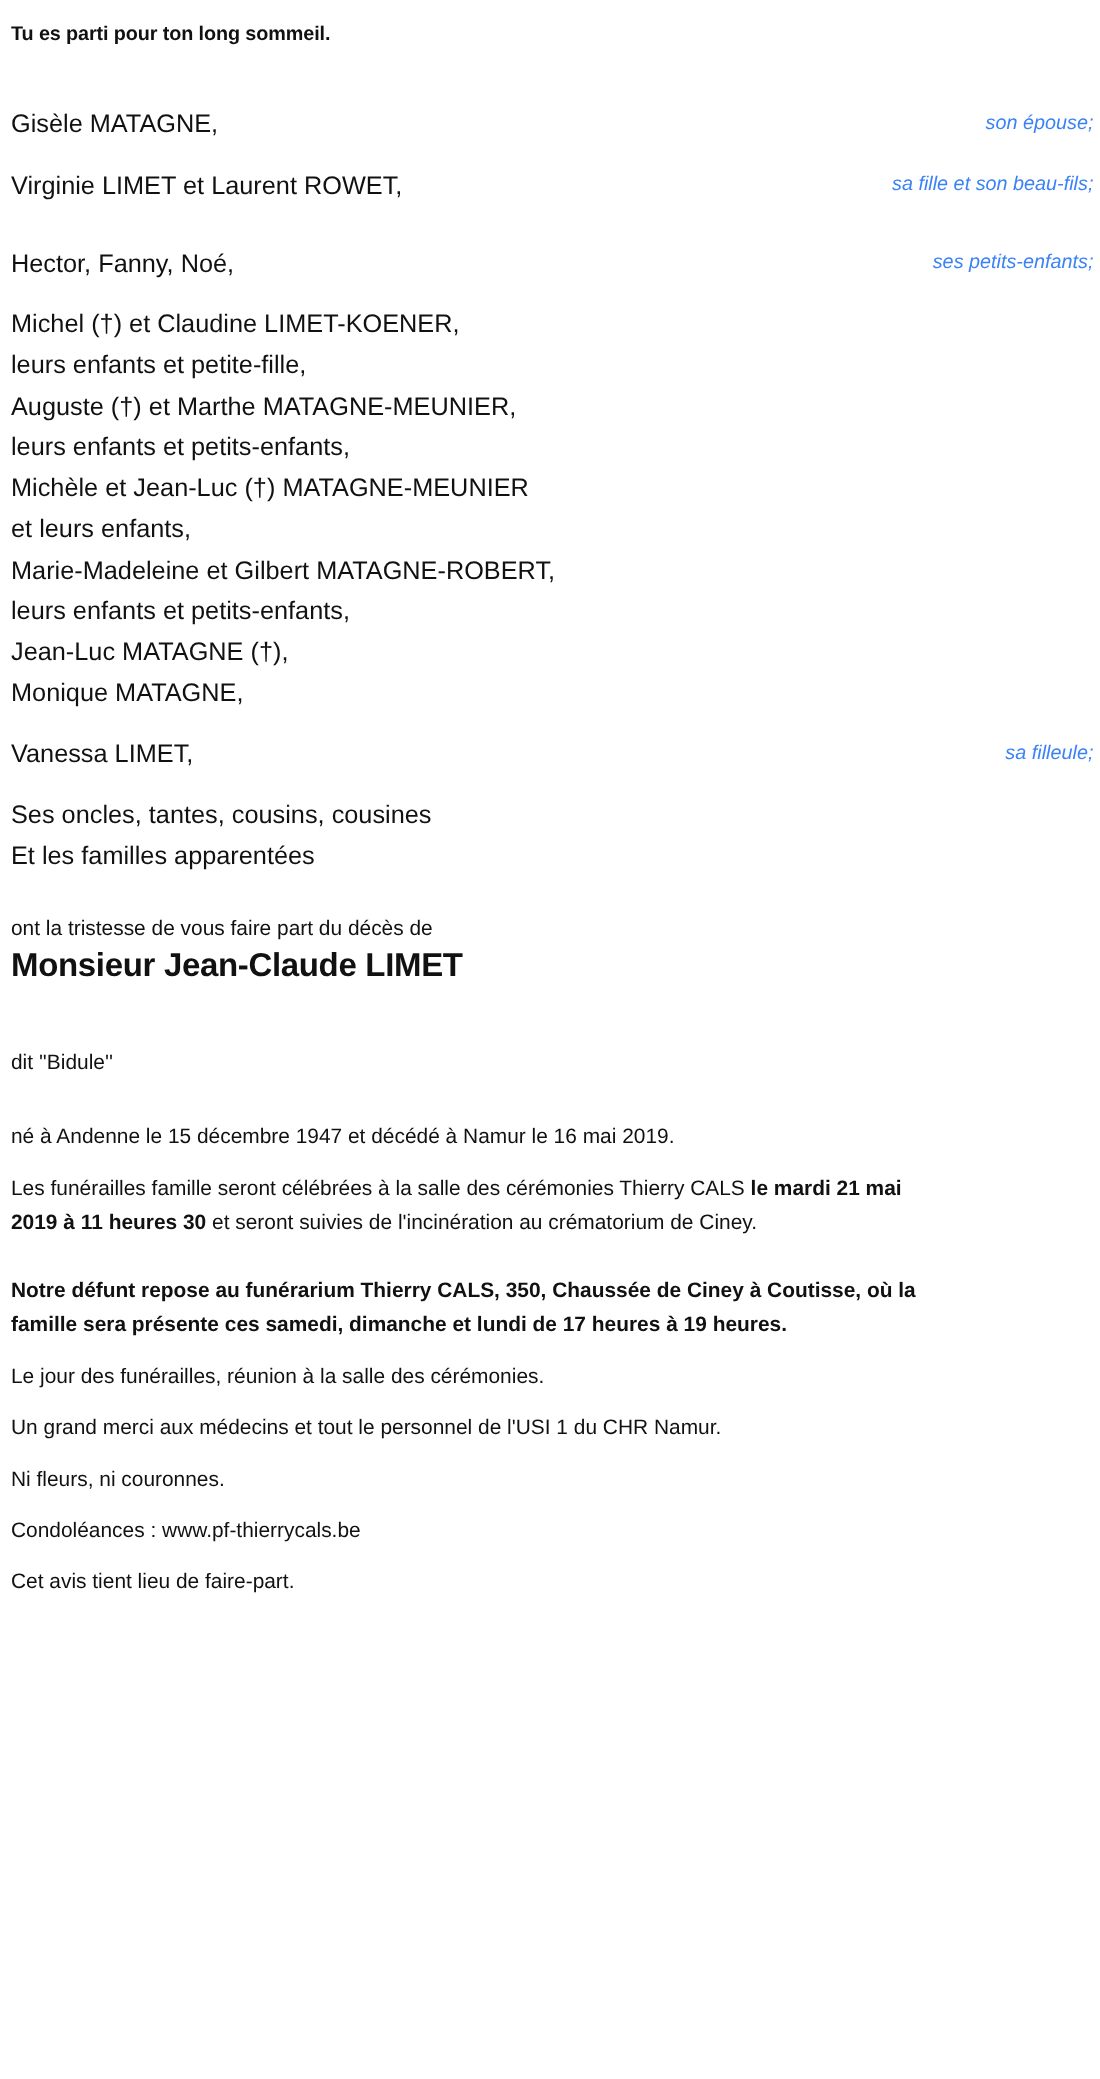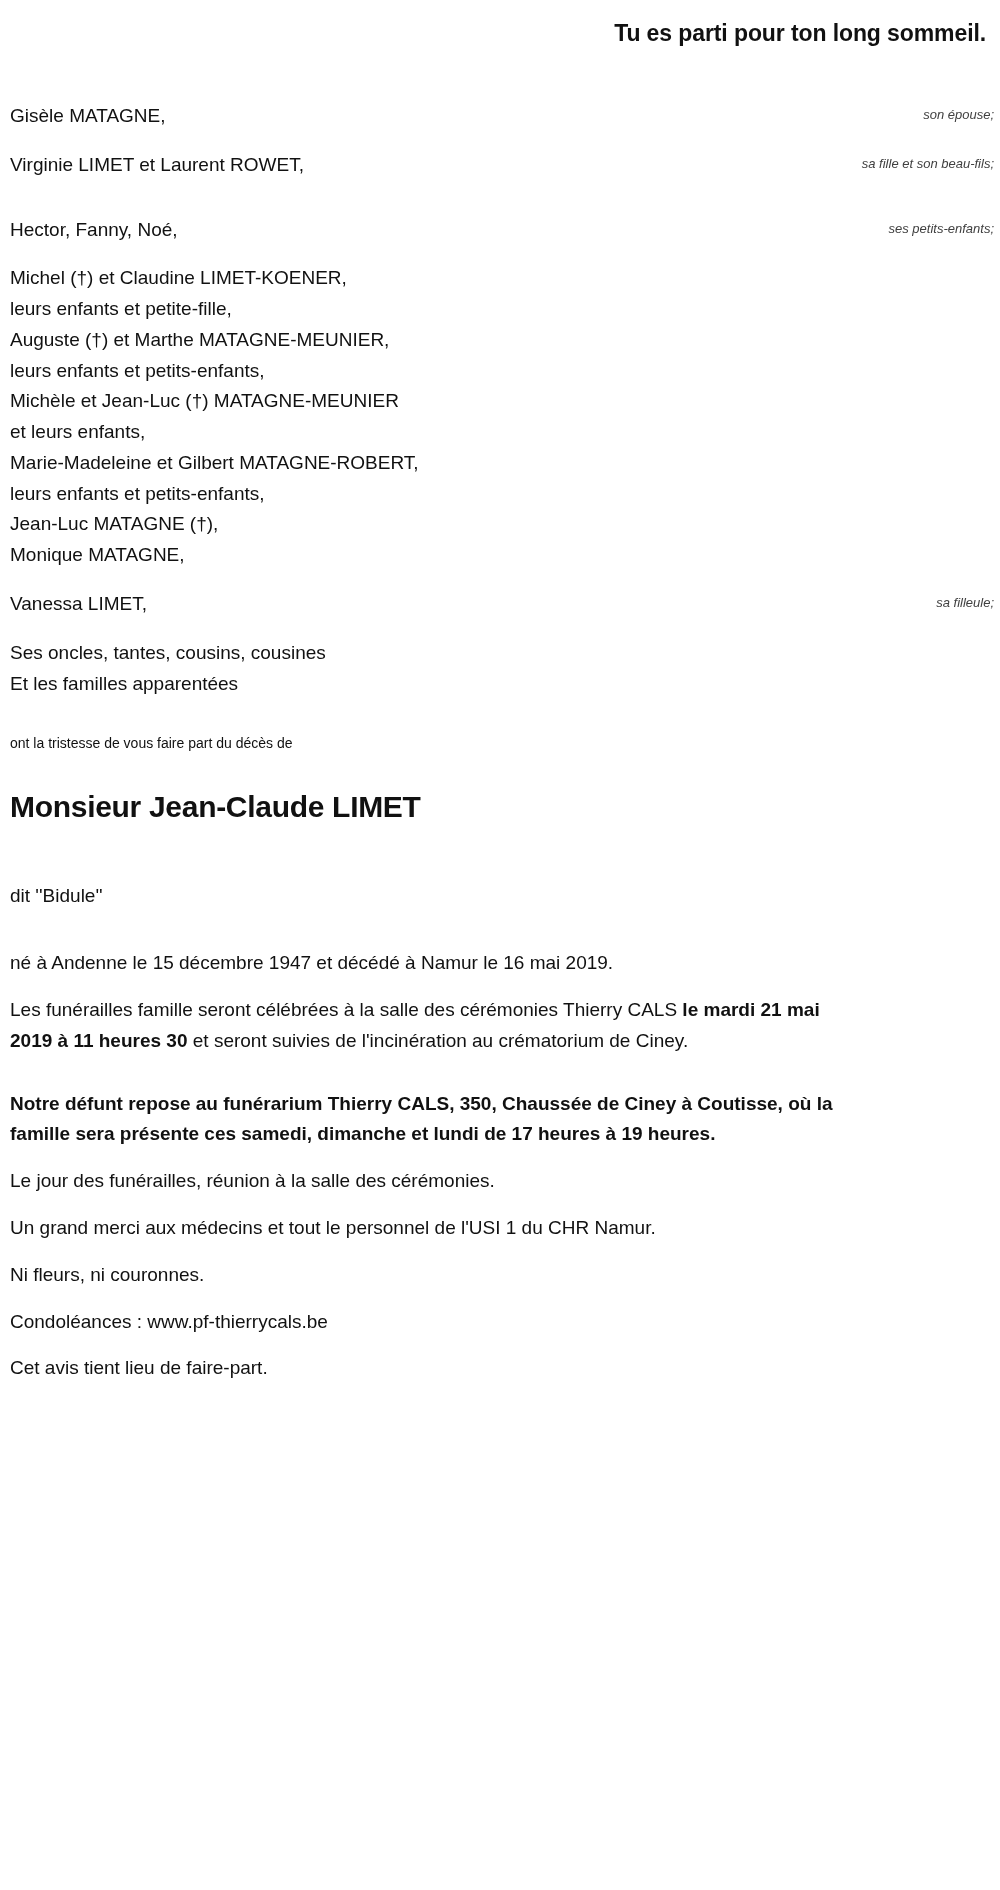--- a/index.html
+++ b/index.html
@@ -18,26 +18,25 @@
     width: 1000px;
     min-height: 1890px;
     margin: 0 auto;
     background: #ffffff;
     box-sizing: border-box;
     padding: 10px 0 0 0;
   }
 
   
   .quote {
-    font-size: 23px;
+    font-size: 18px;
     font-weight: bold;
     line-height: 1.35;
     padding: 8px 14px 0 10px;
     letter-spacing: -0.1px;
-    text-align: right;
   }
 
   
   .family-block {
     margin-top: 26px;
     padding: 0 6px 0 10px;
   }
   .fam-row {
     display: flex;
     align-items: flex-start;
@@ -45,47 +44,46 @@
     width: 100%;
   }
   .fam-left {
     flex: 0 1 auto;
     max-width: 640px;
   }
   .fam-right {
     flex: 0 0 auto;
     text-align: right;
     font-style: italic;
-    font-size: 13px;
+    font-size: 18px;
     line-height: 1.55;
     max-width: 240px;
     padding-top: 30px;
-    color: #404040;
+    color: #3b82f6;
   }
   .fam-right.tight { padding-top: 4px; }
   .fam-right.pushdown { padding-top: 55px; }
 
   .name-line {
-    font-size: 19px;
+    font-size: 23px;
     line-height: 1.62;
     white-space: nowrap;
   }
   .gap-sm { height: 18px; }
   .gap-md { height: 26px; }
   .gap-lg { height: 34px; }
 
   
   .body-block {
     padding: 0 14px 0 10px;
     margin-top: 34px;
   }
   .lead {
-    font-size: 14px;
+    font-size: 19px;
     line-height: 1.55;
-    margin-bottom: 34px;
   }
   .deceased-name {
     font-size: 30px;
     font-weight: bold;
     line-height: 1.2;
     letter-spacing: -0.3px;
     margin-bottom: 56px;
   }
   .nickname {
     font-size: 19px;

